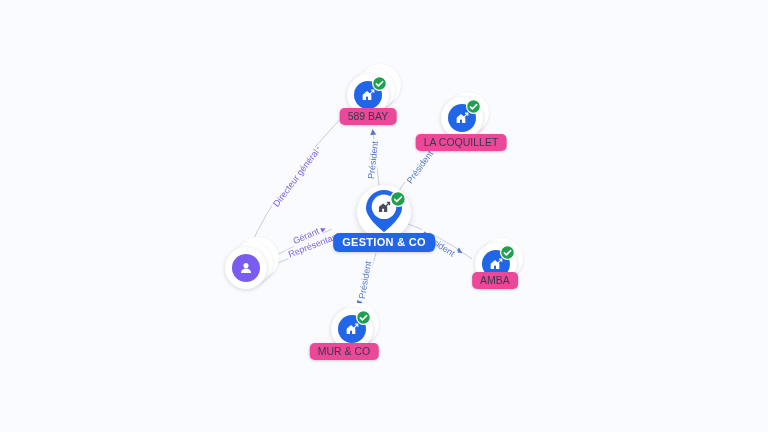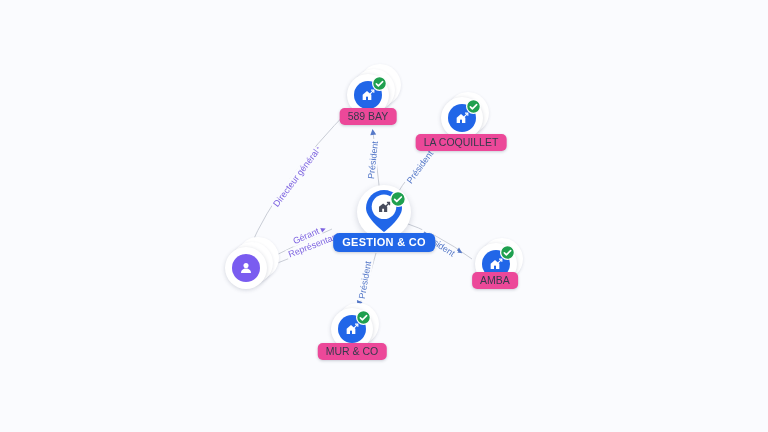--- a/index.html
+++ b/index.html
@@ -169,21 +169,21 @@
           </svg>
       </div>
     </div>
     <div class="badge">
       <svg viewBox="0 0 24 24" width="15" height="15">
           <circle cx="12" cy="12" r="11" fill="#1fa04f" stroke="#fff" stroke-width="2"></circle>
           <path d="M7 12.5 l3.2 3.2 L17 9" stroke="#fff" stroke-width="2.6" fill="none" stroke-linecap="round" stroke-linejoin="round"></path>
         </svg>
     </div>
   </div>
-  <div class="pill" style="left:352px;top:343px">MUR &amp; CO</div>
+  <div class="pill" style="left:344px;top:343px">MUR &amp; CO</div>
 
   <div class="node" style="left:225px;top:247px">
     <div class="ghost g2"></div>
     <div class="ghost g1"></div>
     <div class="disc">
       <div class="chip purple">
         <svg viewBox="0 0 24 24" width="16" height="16">
             <circle cx="12" cy="8.2" r="3.8" fill="#fff"></circle>
             <path d="M4.5 19.5 c0-4.2 3.4-6.6 7.5-6.6 s7.5 2.4 7.5 6.6 Z" fill="#fff"></path>
           </svg>

